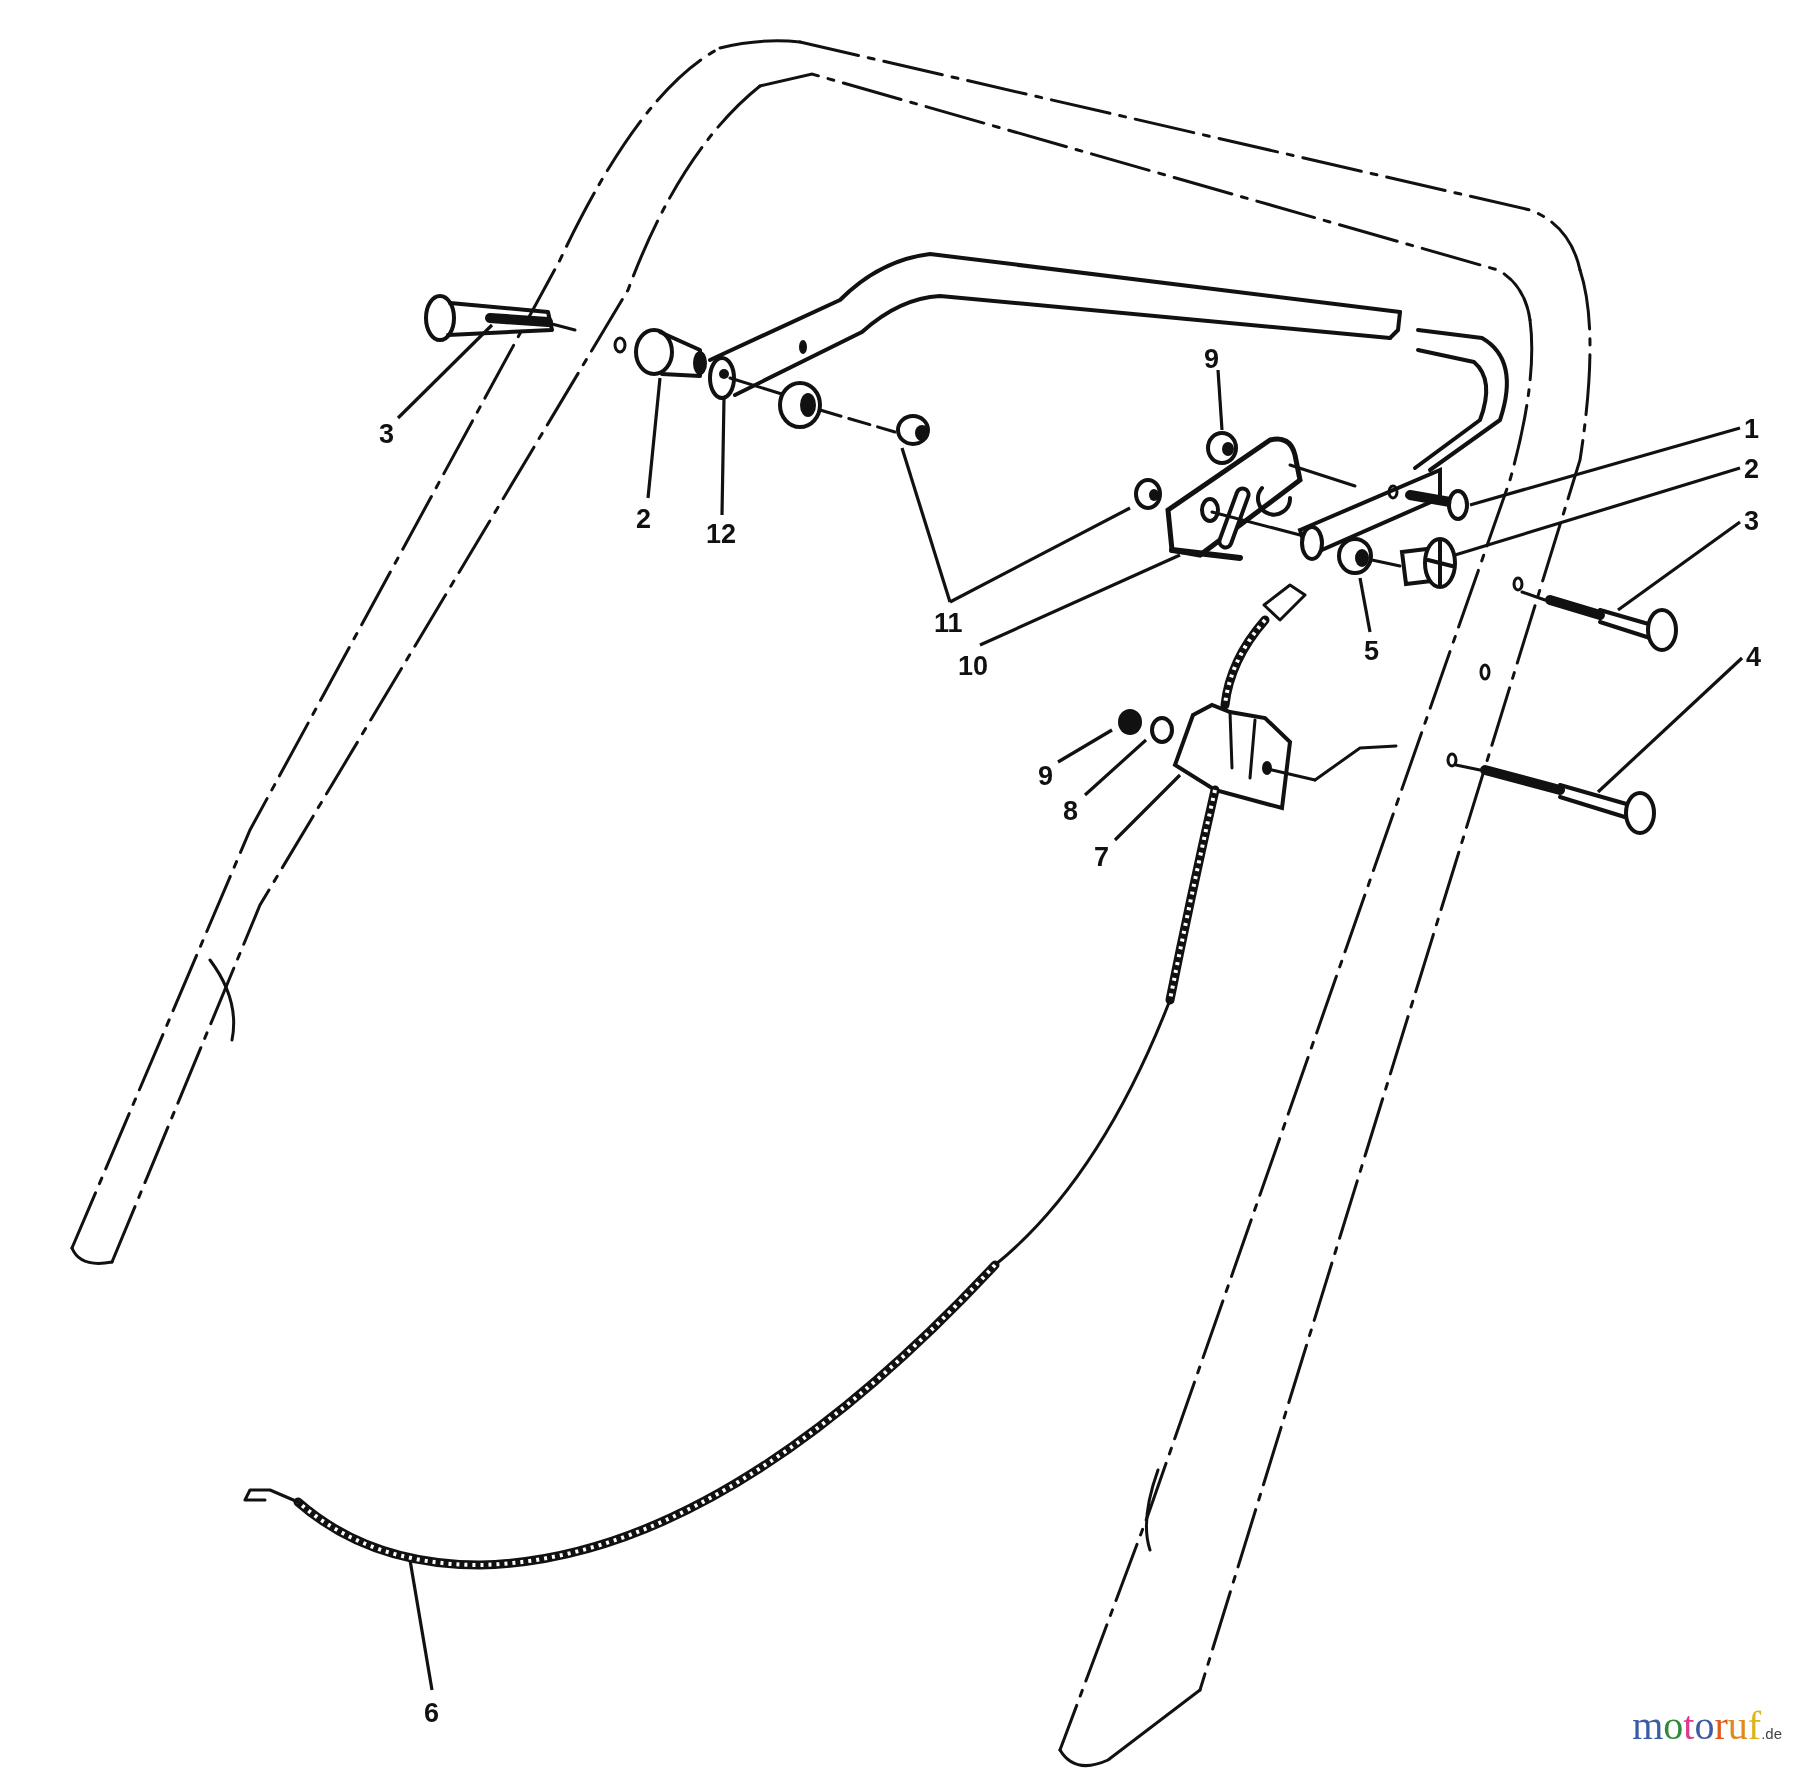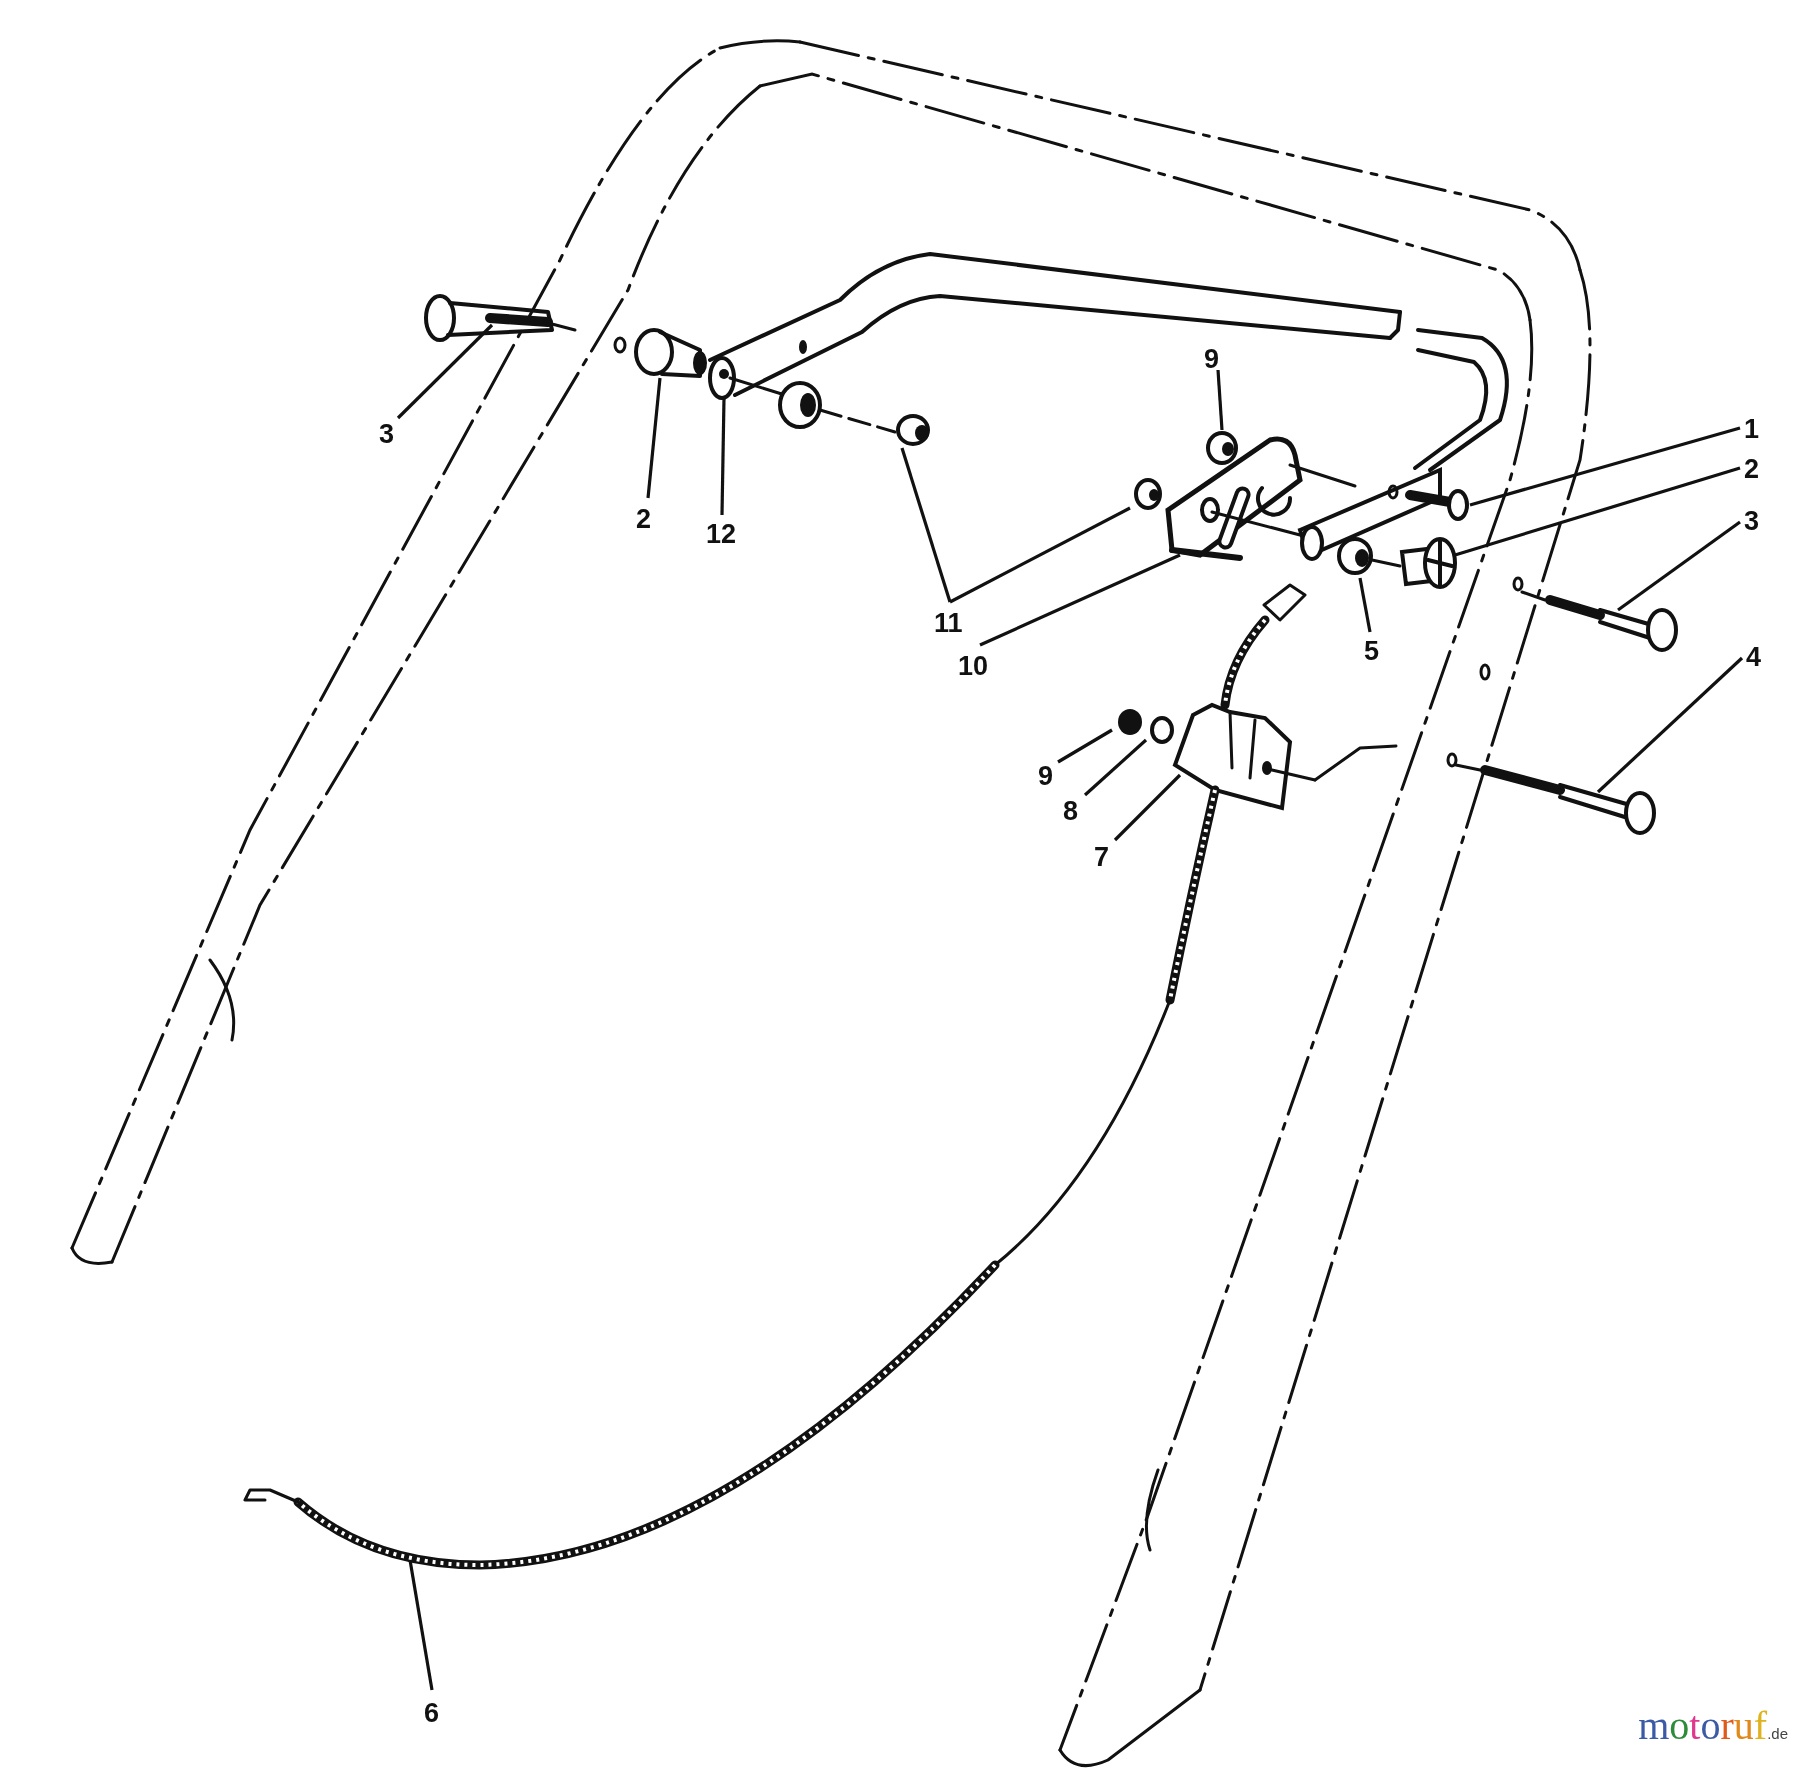--- a/index.html
+++ b/index.html
@@ -8,21 +8,21 @@
   .thin { fill: none; stroke: #111; stroke-width: 3; stroke-linecap: round; stroke-linejoin: round; }
   .med { fill: none; stroke: #111; stroke-width: 4; stroke-linecap: round; stroke-linejoin: round; }
   .bold { fill: none; stroke: #111; stroke-width: 6; stroke-linecap: round; stroke-linejoin: round; }
   .dash { fill: none; stroke: #111; stroke-width: 3; stroke-dasharray: 60 10 6 10; stroke-linecap: round; }
   .leader { fill: none; stroke: #111; stroke-width: 3.2; }
   .part { fill: #fff; stroke: #111; stroke-width: 4; }
   .dark { fill: #111; }
   .cable { fill: none; stroke: #111; stroke-width: 9; stroke-linecap: round; }
   .cable-in { fill: none; stroke: #fff; stroke-width: 4; stroke-dasharray: 3 5; }
   .callout { font-family: "Liberation Sans", sans-serif; font-weight: bold; font-size: 27px; fill: #111; }
-  .brand { position: absolute; right: 12px; bottom: 22px; font-family: "Liberation Serif", serif; font-size: 40px; letter-spacing: 0px; }
+  .brand { position: absolute; right: 18px; bottom: 22px; font-family: "Liberation Serif", serif; font-size: 40px; letter-spacing: 0px; }
   .brand .tld { font-family: "Liberation Sans", sans-serif; font-size: 15px; color: #444; }
 </style>
 </head>
 <body>
 
 <svg id="diagram" viewBox="0 0 1800 1771" xmlns="http://www.w3.org/2000/svg">
 
   <g>
 
     <path class="dash" d="M72 1248 L250 830 L560 260 Q640 90 720 48"></path>

